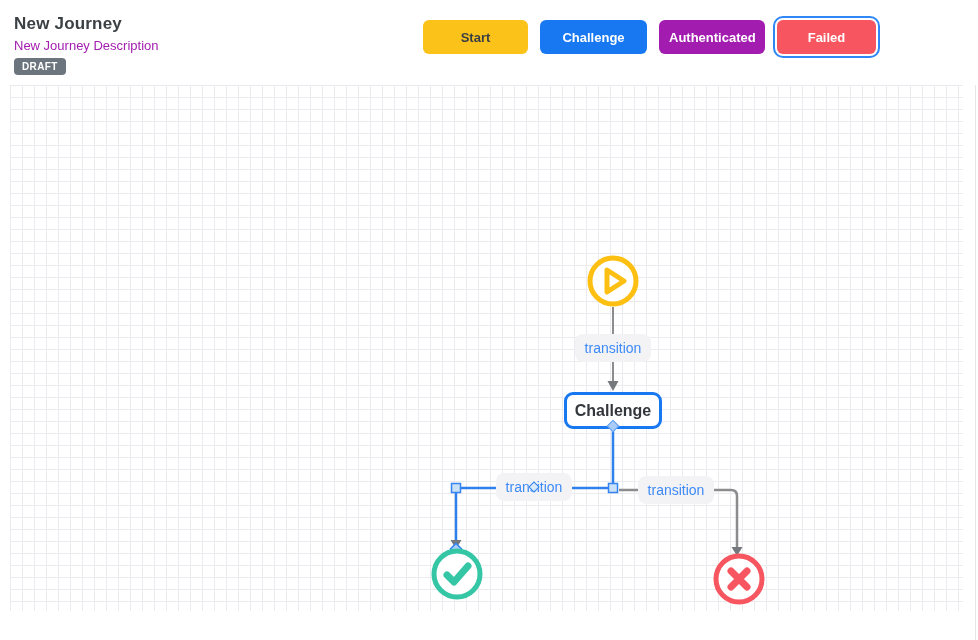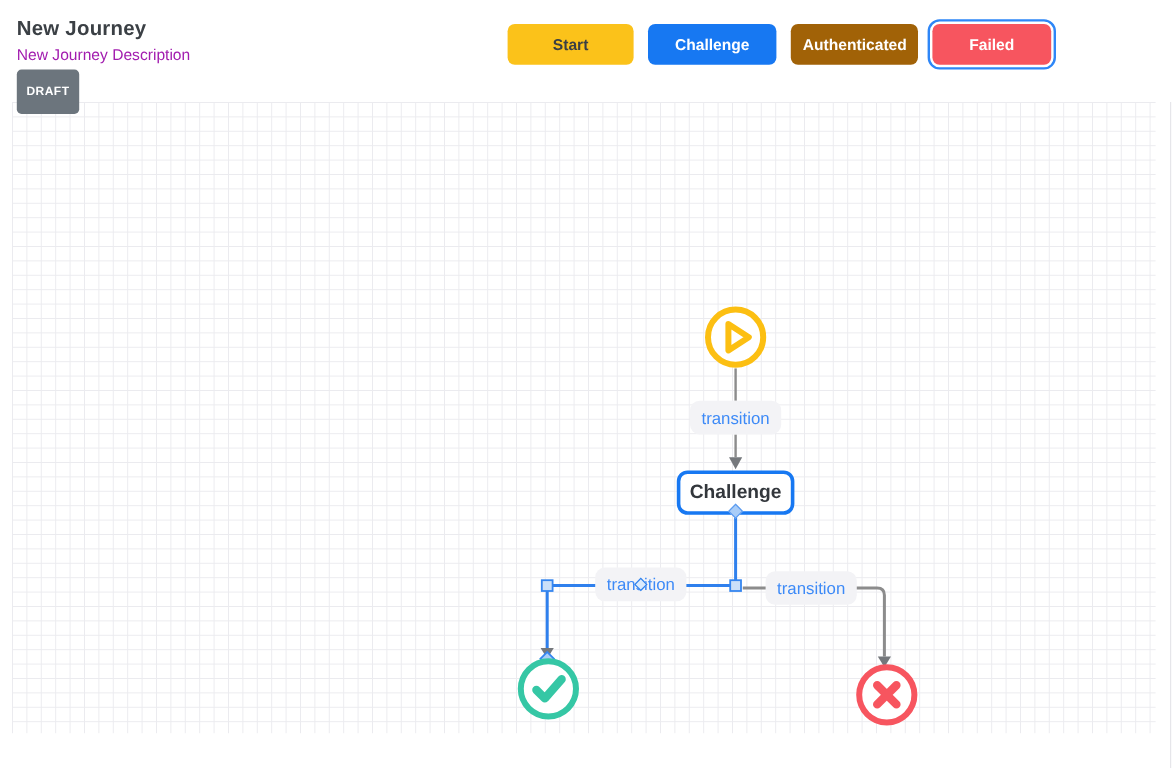--- a/index.html
+++ b/index.html
@@ -22,37 +22,37 @@
     letter-spacing: 0.2px;
   }
   .description {
     position: absolute; left: 14px; top: 38px;
     font-size: 13px; color: #a21caf; text-align: center;
   }
   .badge {
     position: absolute; left: 14px; top: 58px;
     background: #6c757d; color: #ffffff;
     font-size: 10px; font-weight: bold; letter-spacing: 0.4px;
-    padding: 13px 8px; border-radius: 4px;
+    padding: 3px 8px; border-radius: 4px;
   }
 
   
   .toolbar {
     position: absolute; left: 423px; top: 20px;
     display: flex; gap: 12px; align-items: center; z-index: 6;
   }
   .btn {
     height: 34px; border: none; border-radius: 6px;
     font-family: "Liberation Sans", sans-serif;
     font-size: 13px; font-weight: bold; color: #ffffff;
     cursor: pointer; padding: 0 10px;
   }
   .btn-start  { width: 105px; background: #fbc21a; color: #3a3f44; }
   .btn-challenge { width: 107px; background: #1778f2; }
-  .btn-auth   { width: 106px; background: #a16207; }
+  .btn-auth   { width: 106px; background: #a21caf; }
   .btn-failed { width: 99px;  background: #f7555f;
     outline: 2px solid #2e86f7; outline-offset: 2px; }
 
   
   .canvas {
     position: absolute; left: 10px; top: 85px; width: 953px; height: 526px;
     background-color: #ffffff;
     background-image:
       linear-gradient(#ebebef 1px, transparent 1px),
       linear-gradient(90deg, #ebebef 1px, transparent 1px);

